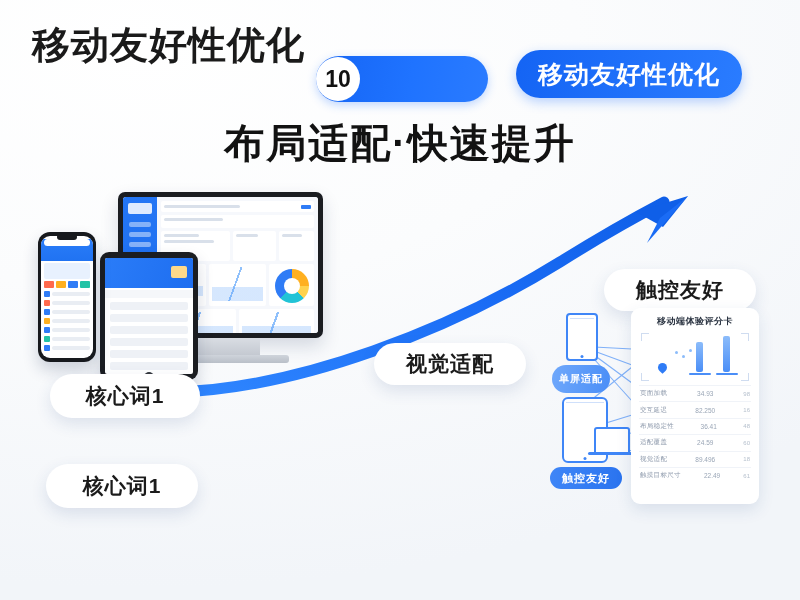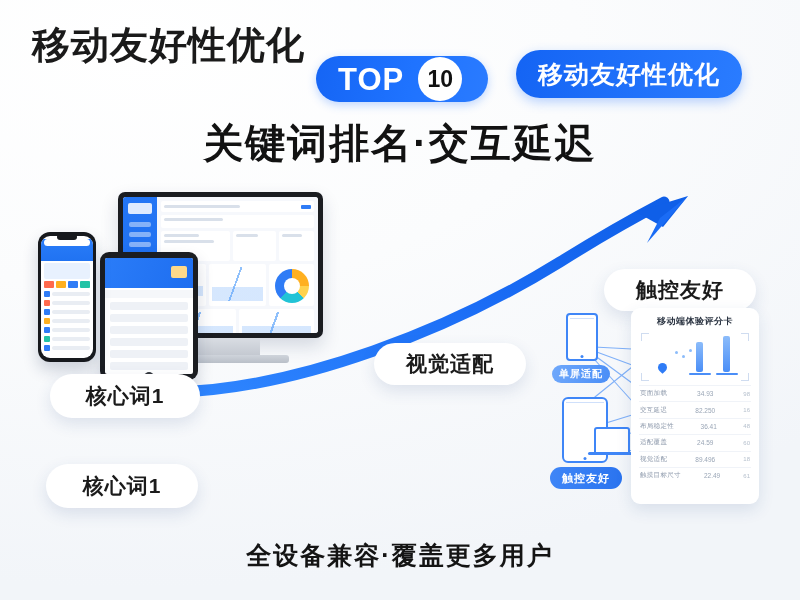--- a/index.html
+++ b/index.html
@@ -174,27 +174,26 @@
   }
 </style>
 </head>
 <body>
 
 <div id="stage">
 
   <div class="hl-title">移动友好性优化</div>
 
   <div class="top-badge">
-    <span class="t-word">TOP</span>
     <span class="t-num">10</span>
   </div>
 
   <div class="pill-blue">移动友好性优化</div>
 
-  <div class="hl-sub">关键词排名·交互延迟</div>
+  <div class="hl-sub">布局适配·快速提升</div>
 
   <svg class="arrow-svg" viewBox="0 0 800 600">
     <defs>
       <linearGradient id="agrad" x1="0" y1="1" x2="1" y2="0">
         <stop offset="0%" stop-color="#2f86ff"></stop>
         <stop offset="55%" stop-color="#1a6cf5"></stop>
         <stop offset="100%" stop-color="#0f5fe8"></stop>
       </linearGradient>
     </defs>
     <path d="M178,392 C300,388 450,330 560,262 C608,232 645,212 664,202" stroke="url(#agrad)" stroke-width="11" fill="none" stroke-linecap="round"></path>
@@ -346,21 +345,21 @@
         <line x1="66" y1="130" x2="84" y2="128"></line>
         <line x1="70" y1="142" x2="84" y2="146"></line>
       </g>
     </svg>
 
     <div class="phone-ic" style="left:18px;top:8px;width:28px;height:44px;">
       <div class="scr"></div>
         <div class="hb"></div>
     </div>
 
-    <div class="d-pill" style="left:4px;top:60px;width:58px;height:18px;">单屏适配</div>
+    <div class="d-pill" style="left:4px;top:60px;width:58px;height:28px;">单屏适配</div>
 
     <div class="phone-ic" style="left:14px;top:92px;width:42px;height:62px;border-radius:6px;">
       <div class="scr"></div>
         <div class="hb"></div>
     </div>
 
     <div class="laptop-ic" style="left:46px;top:122px;width:32px;height:24px;"></div>
     <div class="laptop-base" style="left:40px;top:147px;width:44px;"></div>
 
     <div class="d-pill strong" style="left:2px;top:162px;width:72px;height:22px;">触控友好</div>
@@ -411,14 +410,13 @@
         </div>
         <div class="sc-row">
           <span class="lbl">触摸目标尺寸</span>
           <span class="v1">22.49</span>
           <span class="v2">61</span>
         </div>
       </div>
     </div>
   </div>
 
-  <div class="footer">全设备兼容·覆盖更多用户</div>
 </div>
 
 </body></html>

